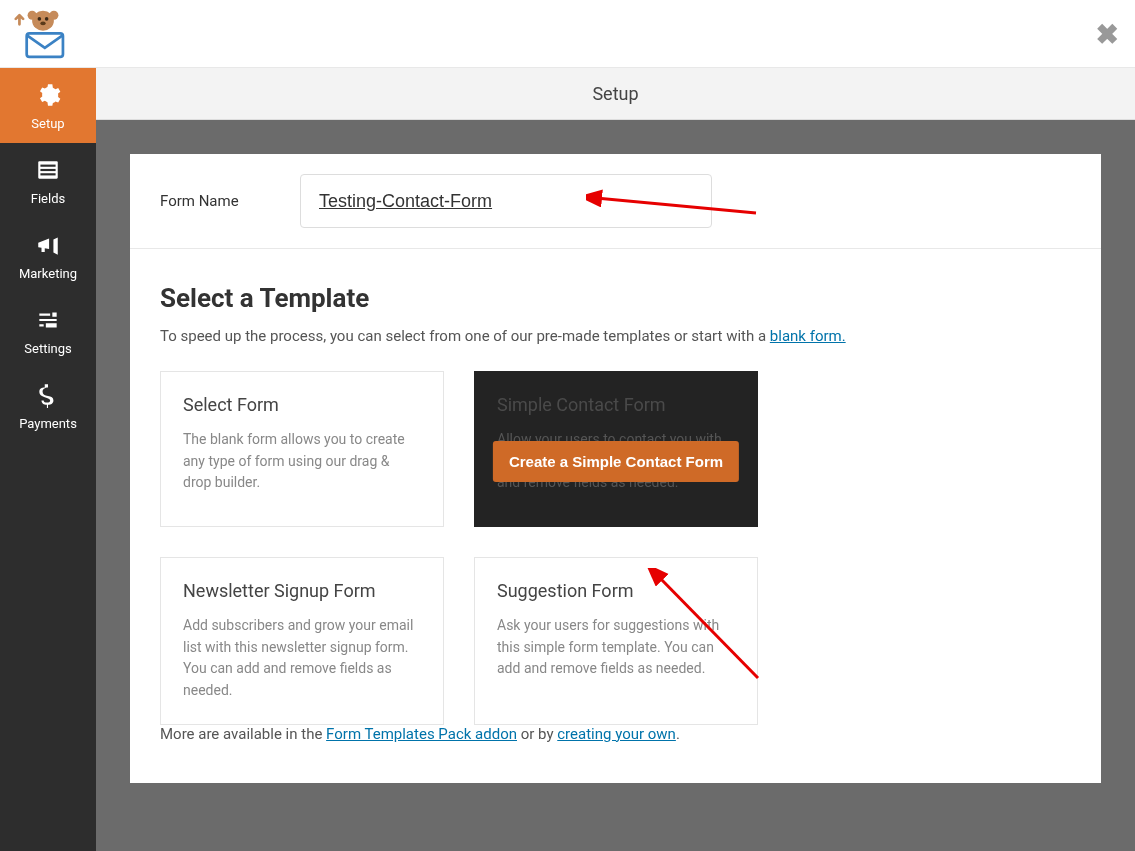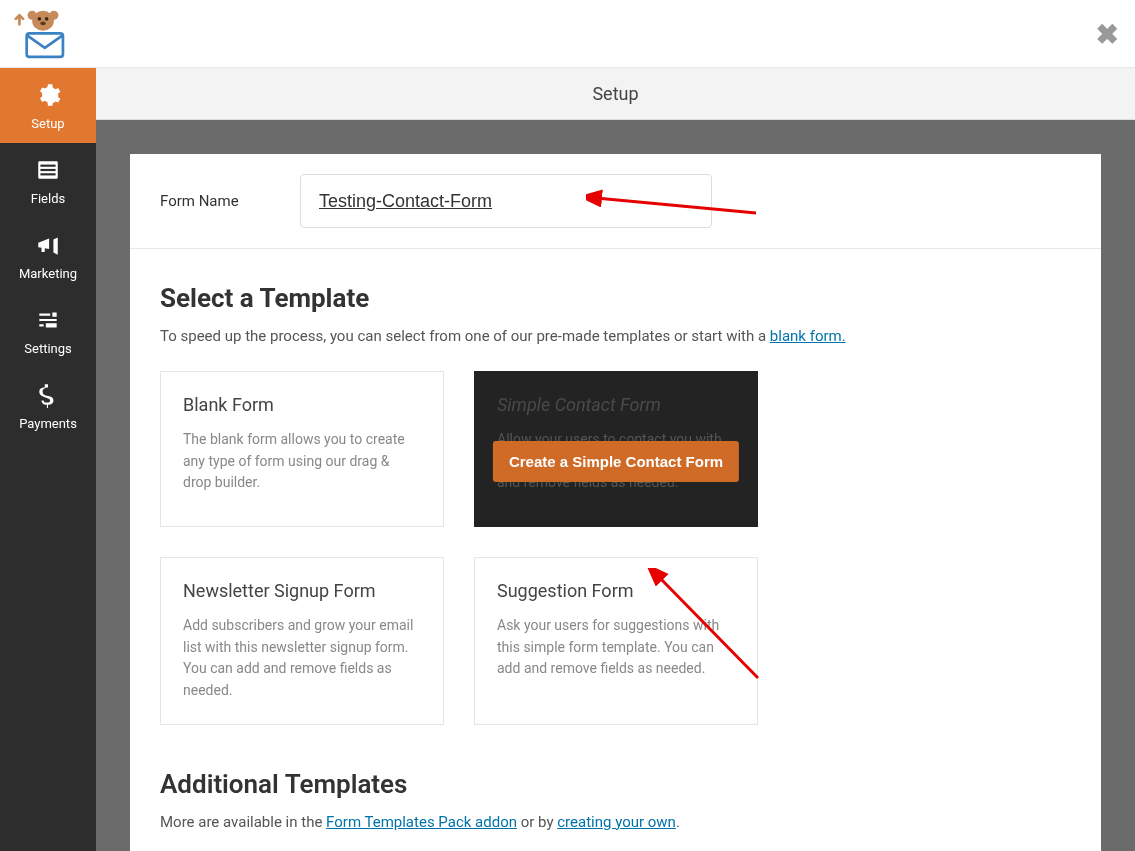--- a/index.html
+++ b/index.html
@@ -23,21 +23,21 @@
   .fn-input { width: 412px; height: 54px; border: 1px solid #ddd; border-radius: 4px; padding: 0 18px; font-size: 18px; color: #333; text-decoration: underline; }
   .panel-inner { padding: 34px 30px 40px 30px; }
   h2.section-title { font-size: 26px; font-weight: 700; color: #333; margin-bottom: 14px; }
   .section-sub { font-size: 15px; color: #555; margin-bottom: 26px; }
   a.link { color: #0073aa; text-decoration: underline; }
   .templates { display: flex; flex-wrap: wrap; gap: 30px; }
   .tmpl { width: 284px; border: 1px solid #e5e5e5; padding: 22px 22px; min-height: 156px; position: relative; }
   .tmpl-title { font-size: 18px; color: #444; margin-bottom: 14px; }
   .tmpl-desc { font-size: 14px; color: #888; line-height: 1.55; }
   .tmpl-hover { background: #232323; border-color:#232323; }
-  .tmpl-hover .tmpl-title { color:#4a4a4a;font-style:italic; }
+  .tmpl-hover .tmpl-title { color:#4a4a4a; }
   .tmpl-hover .tmpl-desc { color:#555; }
   .create-btn { position:absolute; left:50%; top:69px; transform:translateX(-50%); background:#cf6a27; color:#fff; border:none; padding:12px 16px; font-size:15px; font-weight:600; border-radius:3px; cursor:pointer; white-space:nowrap; }
   .add-title { font-size: 26px; font-weight: 600; color: #333; margin: 44px 0 14px 0; }
   .add-sub { font-size: 15px; color: #555; }
   
   .arrow-svg { position: absolute; pointer-events: none; }
 </style>
 </head>
 <body>
 
@@ -127,21 +127,21 @@
         </div>
 
         <div class="panel-inner">
           <h2 class="section-title">Select a Template</h2>
           <p class="section-sub">
             <span>To speed up the process, you can select from one of our pre-made templates or start with a </span><a href="#" class="link">blank form.</a>
           </p>
 
           <div class="templates">
             <div class="tmpl">
-              <div class="tmpl-title">Blank Form</div>
+              <div class="tmpl-title">Select Form</div>
               <div class="tmpl-desc">The blank form allows you to create any type of form using our drag &amp; drop builder.</div>
             </div>
             <div class="tmpl tmpl-hover" style="position:relative;">
               <div class="tmpl-title">Simple Contact Form</div>
               <div class="tmpl-desc">Allow your users to contact you with this simple contact form. You can add and remove fields as needed.</div>
               <button class="create-btn">Create a Simple Contact Form</button>
             </div>
             <div class="tmpl">
               <div class="tmpl-title">Newsletter Signup Form</div>
               <div class="tmpl-desc">Add subscribers and grow your email list with this newsletter signup form. You can add and remove fields as needed.</div>
@@ -154,21 +154,20 @@
 
           <svg class="arrow-svg" style="left:542px; top:500px;" width="140" height="120">
             <defs>
                 <marker id="ah2" markerWidth="10" markerHeight="10" refX="2" refY="3" orient="auto">
                   <path d="M0,0 L0,6 L8,3 z" fill="#e60000"></path>
                 </marker>
               </defs>
             <line x1="120" y1="110" x2="20" y2="8" stroke="#e60000" stroke-width="3" marker-end="url(#ah2)"></line>
           </svg>
 
-          <h2 class="add-title">Additional Templates</h2>
           <p class="add-sub">
             <span>More are available in the </span><a href="#" class="link">Form Templates Pack addon</a><span> or by </span><a href="#" class="link">creating your own</a><span>.</span>
           </p>
         </div>
       </div>
     </div>
   </div>
 </div>
 
 </body></html>

